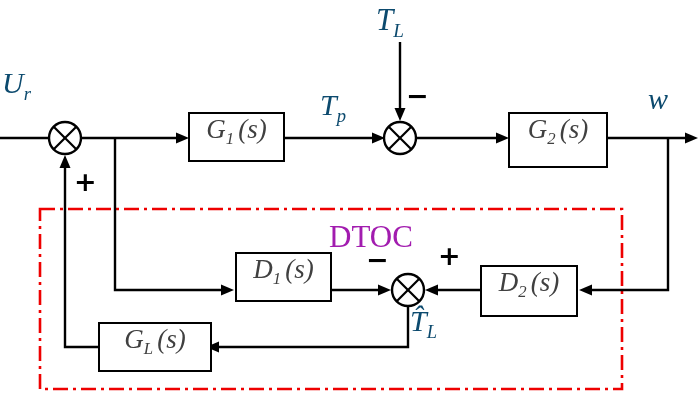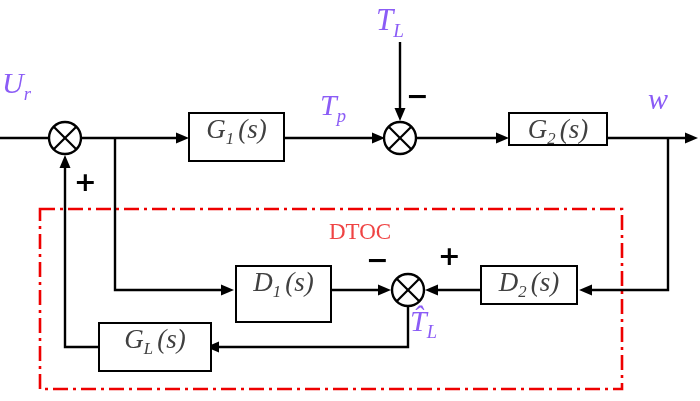--- a/index.html
+++ b/index.html
@@ -18,26 +18,26 @@
   .junction-circle{fill:#ffffff;stroke:var(--line-color);stroke-width:2.4}
   .junction-cross{stroke:var(--line-color);stroke-width:2.2}
   .dtoc-box{fill:none;stroke:var(--box-color);stroke-width:2.6;stroke-dasharray:15 5 3 5}
   .block{
     position:absolute;border:2.6px solid var(--line-color);background:#ffffff;
     display:flex;align-items:flex-start;justify-content:center;
     font-style:italic;font-size:27px;color:#404040;
   }
   .block sub,.mathlabel sub{font-size:0.62em;line-height:1;font-style:italic}
   .arg{margin-left:4px}
-  .mathlabel{position:absolute;font-style:italic;font-size:30px;color:#8b5cf6;white-space:nowrap}
+  .mathlabel{position:absolute;font-style:italic;font-size:30px;color:#0c4a6e;white-space:nowrap}
   .sign{
     position:absolute;font-weight:bold;font-size:27px;color:#000;
     font-family:"DejaVu Sans",sans-serif;line-height:1;
   }
-  .dtoc-title{position:absolute;font-size:23px;color:#ef4444;font-style:normal}
+  .dtoc-title{position:absolute;font-size:31px;color:#a21caf;font-style:normal}
 </style>
 </head>
 <body>
 
 <div class="canvas">
 
   <svg width="700" height="401" viewBox="0 0 700 401">
 
     <rect class="dtoc-box" x="40" y="209" width="582" height="180"></rect>
 
@@ -90,29 +90,29 @@
       <circle class="junction-circle" cx="408" cy="290" r="16"></circle>
       <line class="junction-cross" x1="396.7" y1="278.7" x2="419.3" y2="301.3"></line>
       <line class="junction-cross" x1="419.3" y1="278.7" x2="396.7" y2="301.3"></line>
     </g>
   </svg>
 
   <div class="block" style="left:188px;top:112px;width:97px;height:50px">
     <span><span>G</span><sub>1</sub><span class="arg">(s)</span></span>
   </div>
 
-  <div class="block" style="left:508px;top:112px;width:100px;height:34px">
+  <div class="block" style="left:508px;top:112px;width:100px;height:56px">
     <span><span>G</span><sub>2</sub><span class="arg">(s)</span></span>
   </div>
 
-  <div class="block" style="left:235px;top:265px;width:97px;height:58px">
+  <div class="block" style="left:235px;top:252px;width:97px;height:50px">
     <span><span>D</span><sub>1</sub><span class="arg">(s)</span></span>
   </div>
 
-  <div class="block" style="left:480px;top:265px;width:98px;height:40px">
+  <div class="block" style="left:480px;top:265px;width:98px;height:52px">
     <span><span>D</span><sub>2</sub><span class="arg">(s)</span></span>
   </div>
 
   <div class="block" style="left:98px;top:322px;width:114px;height:50px">
     <span><span>G</span><sub>L</sub><span class="arg">(s)</span></span>
   </div>
 
   <div class="mathlabel" style="left:2px;top:66px">
     <span>U</span><sub>r</sub>
   </div>

